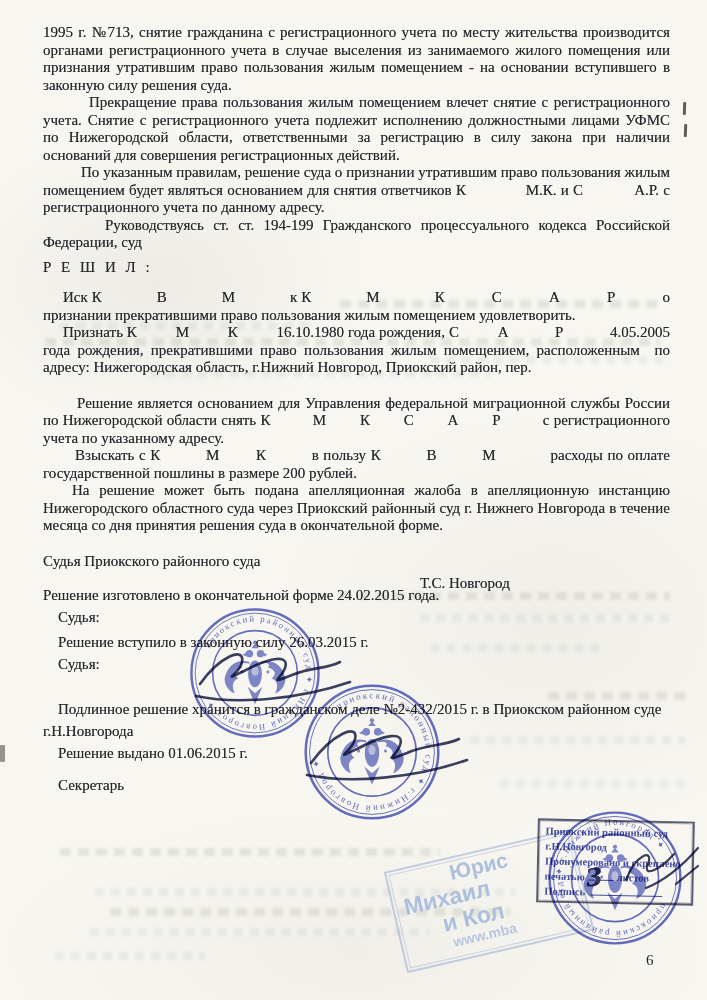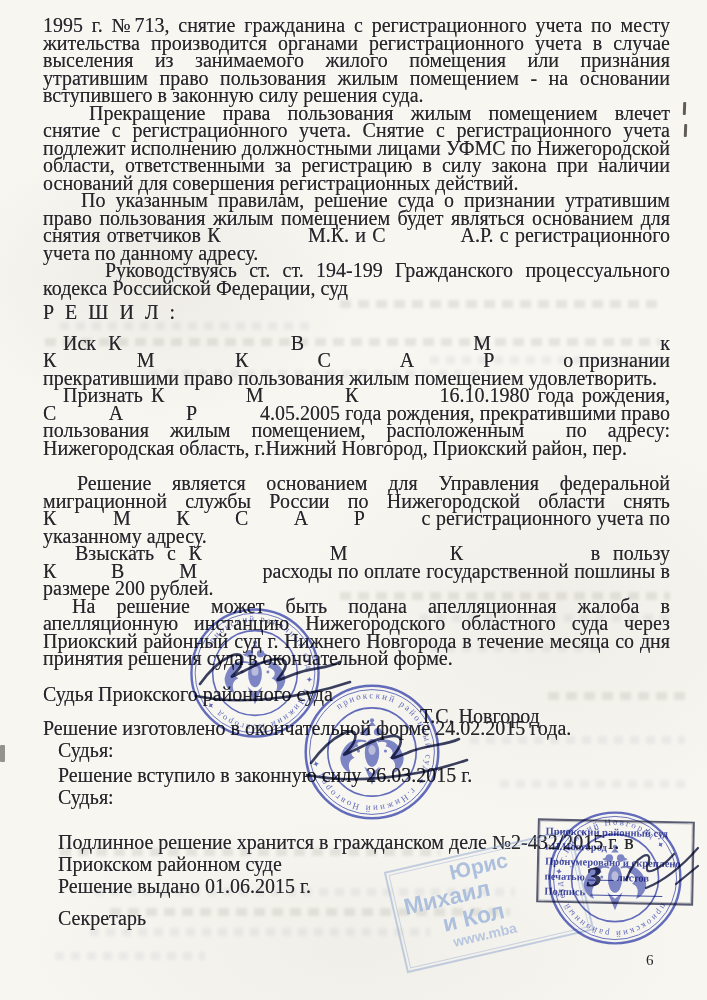--- a/index.html
+++ b/index.html
@@ -7,22 +7,22 @@
     position:relative;width:707px;height:1000px;margin:0 auto;overflow:hidden;
     background:
       radial-gradient(ellipse 320px 220px at 22% 28%, rgba(212,207,196,.28), transparent 65%),
       radial-gradient(ellipse 420px 320px at 78% 62%, rgba(214,209,198,.22), transparent 65%),
       radial-gradient(ellipse 500px 200px at 50% 95%, rgba(210,205,196,.18), transparent 70%),
       #f7f6f1;
     font-family:"Liberation Serif", serif;
     color:#26262b;
   }
   .textcol{
-    position:absolute;left:43px;top:17px;width:627px;
-    font-size:20px;line-height:17.5px;text-align:justify;
+    position:absolute;left:43px;top:24px;width:627px;
+    font-size:15px;line-height:17.5px;text-align:justify;
     text-shadow:0 0 .5px rgba(30,30,42,.55);
   }
   .para{margin:0;}
   .h-reshil{text-align:left;margin:7px 0 13px;letter-spacing:3px;text-indent:0;}
   .closing{margin-top:15px;line-height:22px;text-align:left;}
   .jblock{position:relative;}
   .judge-name{position:absolute;left:377px;top:22px;}
   .ind{padding-left:15px;}
   .blk{margin:0;}
   .mt1{margin-top:12px;}
@@ -114,20 +114,21 @@
     <div class="closing">
       <div class="jblock">
         <div class="blk">Судья Приокского районного суда</div>
         <span class="judge-name">Т.С. Новгород</span>
       </div>
       <div class="blk mt1">Решение изготовлено в окончательной форме 24.02.2015 года.</div>
       <div class="blk ind">Судья:</div>
       <div class="blk mt3 ind">Решение вступило в законную силу 26.03.2015 г.</div>
       <div class="blk ind">Судья:</div>
       <div class="blk mt4 ind">Подлинное решение хранится в гражданском деле №2-432/2015 г. в Приокском районном суде</div>
+      <div class="blk">г.Н.Новгорода</div>
       <div class="blk ind">Решение выдано 01.06.2015 г.</div>
       <div class="blk mt5 ind">Секретарь</div>
     </div>
   </div>
 
   <svg width="0" height="0" style="position:absolute" aria-hidden="true">
     <defs>
       <g id="eagle" fill="#5560c0" opacity=".82">
         <circle cx="0" cy="-33" r="2.2"></circle>
         <path d="M-4,-27 l4,-5 4,5 z"></path>

